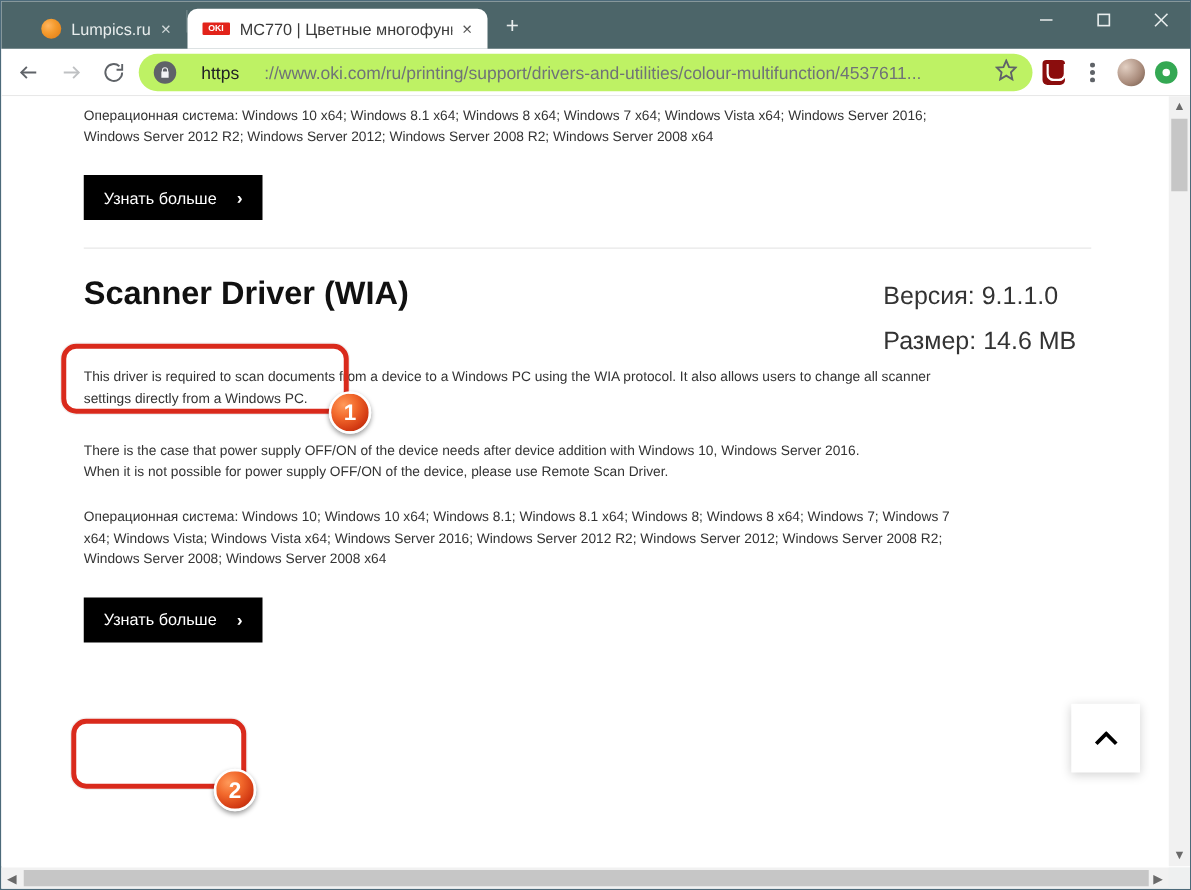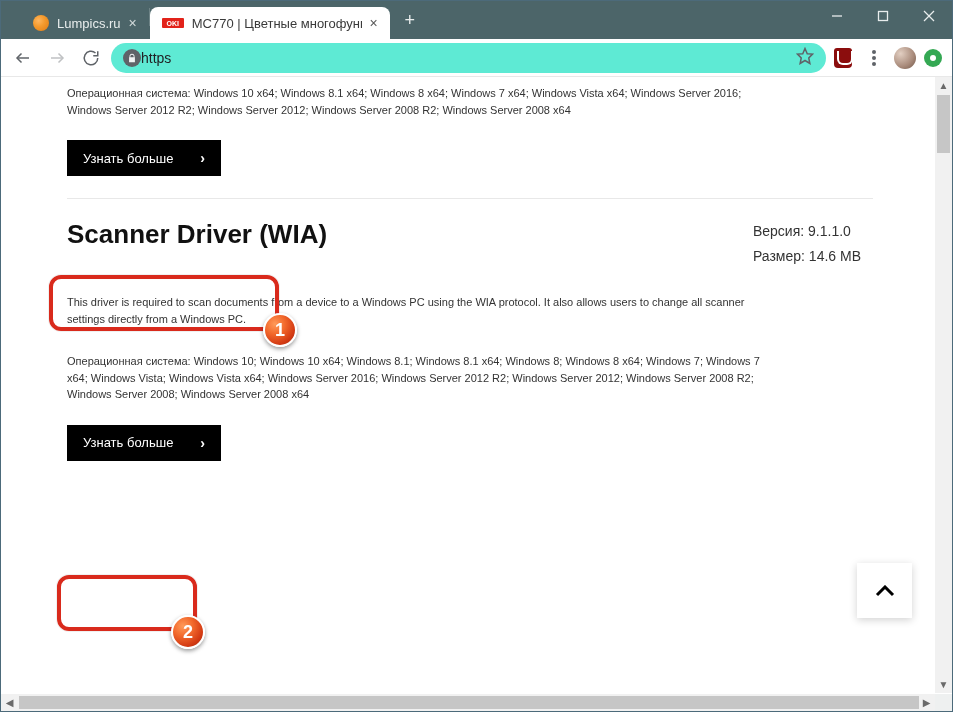--- a/index.html
+++ b/index.html
@@ -19,48 +19,48 @@
   .tab-sep { width:1px; height:18px; background:#6f8487; align-self:center; margin-bottom:6px; }
   .newtab { display:flex; align-items:center; justify-content:center; width:28px; height:28px; color:#e8eded; font-size:18px; margin-left:6px; align-self:center; }
   .win-controls { position:absolute; right:0; top:0; height:30px; display:flex; }
   .win-btn { width:46px; height:30px; display:flex; align-items:center; justify-content:center; color:#e8eded; }
   .win-btn svg { width:12px; height:12px; stroke:#e8eded; stroke-width:1.3; fill:none; }
 
   
   .toolbar { height:38px; background:#fff; display:flex; align-items:center; padding:0 8px; gap:6px; border-bottom:1px solid #e8e8e8; }
   .tbtn { width:28px; height:28px; display:flex; align-items:center; justify-content:center; border-radius:50%; color:#606367; }
   .tbtn.disabled { color:#bfc1c3; }
-  .addr { flex:1; height:30px; background:#5eead4; border-radius:15px; display:flex; align-items:center; padding:0 12px; gap:0; font-size:14px; color:#5f6368; overflow:hidden; }
+  .addr { flex:1; height:30px; background:#bef264; border-radius:15px; display:flex; align-items:center; padding:0 12px; gap:20px; font-size:14px; color:#5f6368; overflow:hidden; }
   .addr .lock-circle { width:18px; height:18px; border-radius:50%; background:#5f6368; display:flex; align-items:center; justify-content:center; flex-shrink:0; }
   .addr .lock-circle svg { width:10px; height:10px; fill:#f1f3f4; }
   .addr .scheme { color:#202124; }
   .addr .rest { color:#6f7377; white-space:nowrap; overflow:hidden; text-overflow:ellipsis; }
   .addr .star { margin-left:auto; color:#5f6368; flex-shrink:0; }
   .ext-icon { width:22px; height:22px; display:flex; align-items:center; justify-content:center; }
   .ublock { width:18px; height:20px; background:#8b0d0d; border-radius:3px 3px 4px 4px; position:relative; }
   .ublock::after { content:''; position:absolute; left:3px; top:3px; width:12px; height:12px; border:2px solid #fff; border-top:none; border-radius:0 0 6px 6px; }
   .avatar { width:22px; height:22px; border-radius:50%; background: radial-gradient(circle at 30% 30%, #e2cfc2, #a88a7a 60%, #6d5546); }
   .green-dot { width:18px; height:18px; border-radius:50%; background:#34a853; display:flex; align-items:center; justify-content:center; }
   .green-dot::before { content:''; width:6px; height:6px; border-radius:50%; background:#fff; }
 
   
   .viewport { background:#fff; height:616px; position:relative; overflow:hidden; }
   .content { padding:0 0 0 30px; width:902px; }
 
   .driver { padding:20px 30px 22px 36px; position:relative; }
   .driver.first { padding-top:8px; }
   .hr { height:1px; background:#e8e8e8; margin:0 30px 0 36px; }
   .driver h2 { font-size:26px; font-weight:bold; color:#111; margin-bottom:0; }
-  .meta { position:absolute; right:42px; top:20px; text-align:left; font-size:14px; color:#333; line-height:1.8; }
+  .meta { position:absolute; right:42px; top:20px; text-align:left; font-size:20px; color:#333; line-height:1.8; }
   .desc, .note, .os { font-size:11px; color:#333; line-height:1.5; max-width:700px; }
   .desc { margin-top:44px; }
   .note { margin-top:26px; }
   .os   { margin-top:20px; }
   .os.first { margin-top:0; }
-  .more-btn { display:inline-flex; align-items:center; gap:27px; background:#000; color:#fff; font-size:13px; padding:10px 16px; margin-top:22px; border:none; cursor:pointer; }
+  .more-btn { display:inline-flex; align-items:center; gap:16px; background:#000; color:#fff; font-size:13px; padding:10px 16px; margin-top:22px; border:none; cursor:pointer; }
   .more-btn .chev { font-size:14px; font-weight:bold; }
 
   .scroll-top { position:absolute; right:40px; bottom:75px; width:55px; height:55px; background:#fff; box-shadow:0 2px 8px rgba(0,0,0,.18); display:flex; align-items:center; justify-content:center; }
   .scroll-top svg { width:20px; height:12px; stroke:#000; stroke-width:3; fill:none; }
 
   
   .v-scroll { position:absolute; right:0; top:76px; width:17px; height:616px; background:#f1f1f1; }
   .v-scroll .btn { height:17px; display:flex; align-items:center; justify-content:center; color:#6a6a6a; font-size:10px; }
   .v-scroll .thumb { position:absolute; left:2px; width:13px; top:18px; height:58px; background:#c6c6c6; border-radius:0; }
   .h-scroll { position:absolute; left:0; bottom:0; right:0; height:17px; background:#f1f1f1; }
@@ -131,20 +131,21 @@
         <polyline points="21 3 21 9 15 9"></polyline>
       </svg>
   </div>
   <div class="addr">
     <span class="lock-circle">
       <svg viewBox="0 0 24 24">
           <path d="M6 10V8a6 6 0 1 1 12 0v2h1v12H5V10h1zm2 0h8V8a4 4 0 1 0-8 0v2z"></path>
         </svg>
     </span>
     <span class="scheme">https</span>
+    <span class="rest">://www.oki.com/ru/printing/support/drivers-and-utilities/colour-multifunction/4537611...</span>
     <span class="star">
       <svg width="18" height="18" viewBox="0 0 24 24" fill="none" stroke="#5f6368" stroke-width="2">
           <polygon points="12 2 15 9 22 9.5 17 14.5 18.5 22 12 18 5.5 22 7 14.5 2 9.5 9 9"></polygon>
         </svg>
     </span>
   </div>
   <div class="ext-icon">
       <div class="ublock"></div>
     </div>
   <div class="tbtn">
@@ -176,20 +177,22 @@
     <div class="hr"></div>
 
     <div class="driver">
       <h2>Scanner Driver (WIA)</h2>
       <div class="meta">
         <div>Версия: 9.1.1.0</div>
         <div>Размер: 14.6 MB</div>
       </div>
       <div class="desc">This driver is required to scan documents from a device to a Windows PC using the WIA protocol. It also allows users to change all scanner settings directly from a Windows PC.</div>
       <div class="note">
+        <div>There is the case that power supply OFF/ON of the device needs after device addition with Windows 10, Windows Server 2016.</div>
+        <div>When it is not possible for power supply OFF/ON of the device, please use Remote Scan Driver.</div>
       </div>
       <div class="os">Операционная система: Windows 10; Windows 10 x64; Windows 8.1; Windows 8.1 x64; Windows 8; Windows 8 x64; Windows 7; Windows 7 x64; Windows Vista; Windows Vista x64; Windows Server 2016; Windows Server 2012 R2; Windows Server 2012; Windows Server 2008 R2; Windows Server 2008; Windows Server 2008 x64</div>
       <button class="more-btn">
         <span>Узнать больше</span>
         <span class="chev">›</span>
       </button>
     </div>
 
   </div>
 

